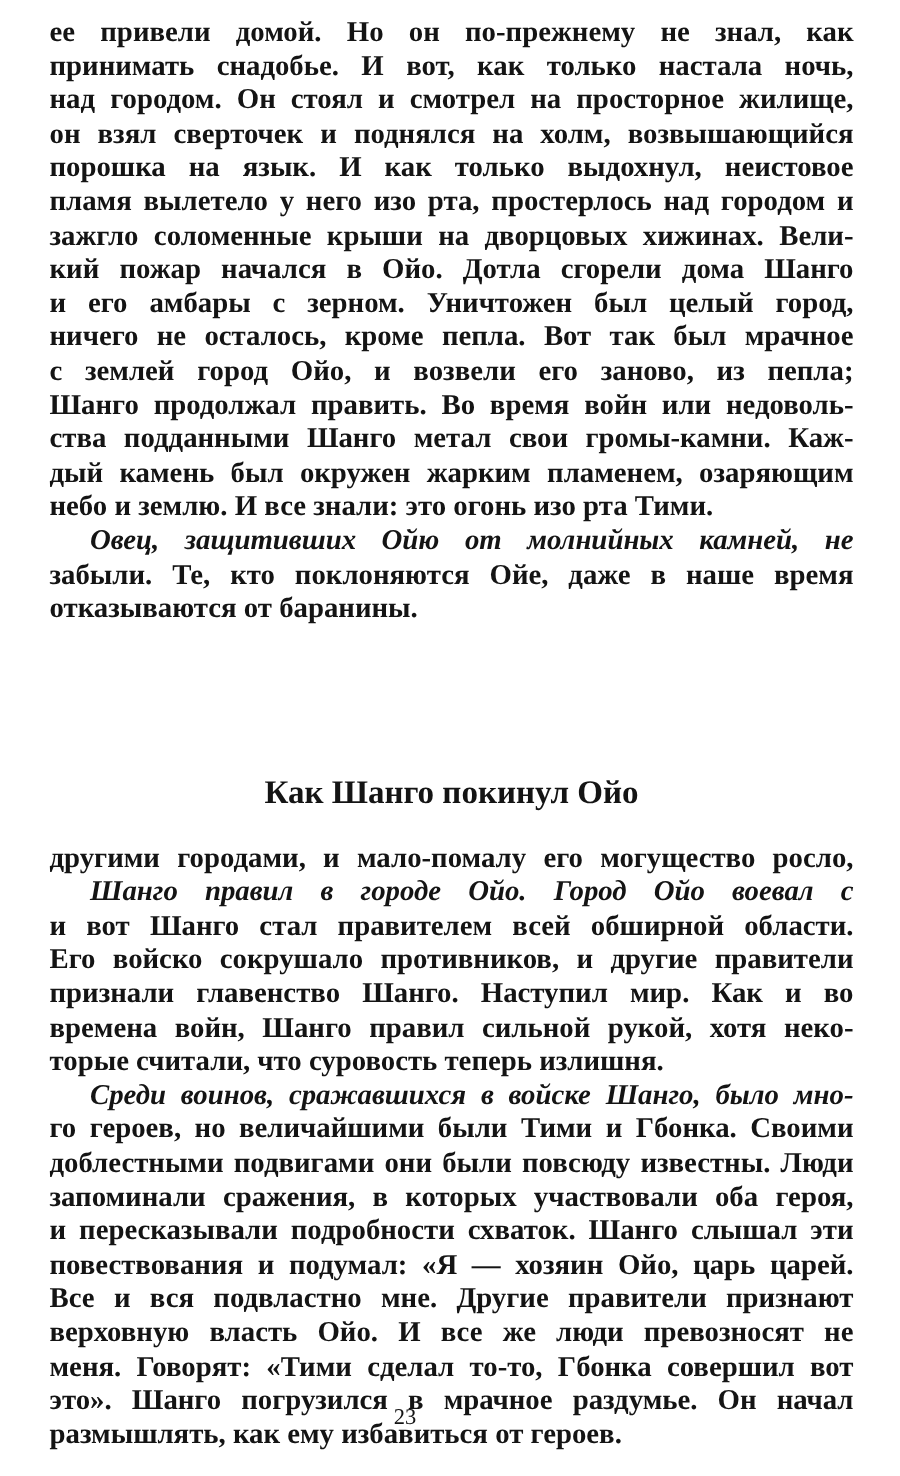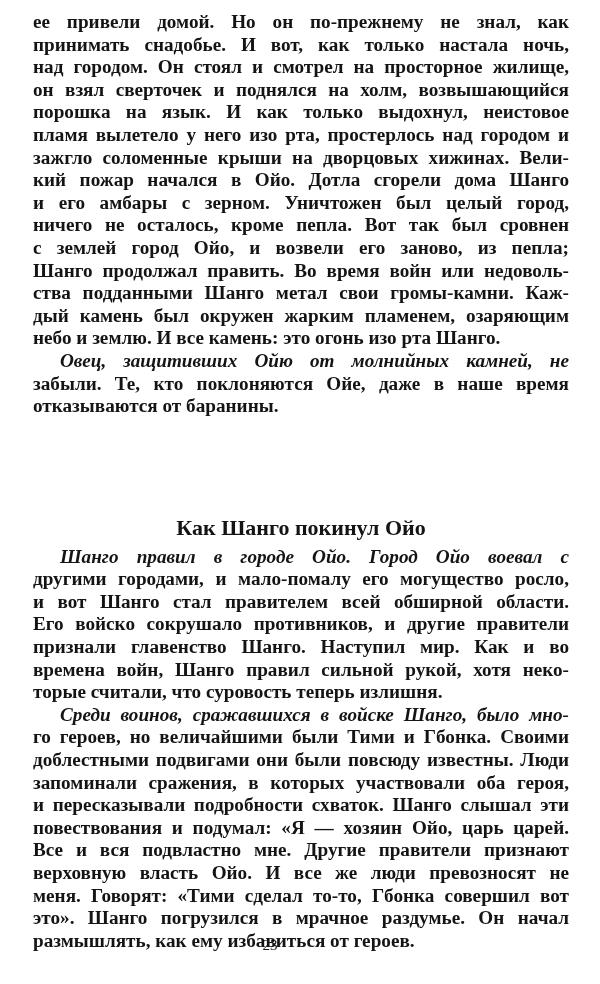--- a/index.html
+++ b/index.html
@@ -12,21 +12,21 @@
   }
   .line {
     display: block; white-space: nowrap; text-align: justify;
     text-align-last: justify; height: 22.6px; overflow: visible;
   }
   .line.last { text-align-last: left; }
   .indent { padding-left: 27px; font-style: italic; }
   .gap { height: 96px; }
   .title {
     text-align: center; font-size: 22px; font-weight: bold;
-    height: 28px; line-height: 28px; margin-bottom: 4px;
+    height: 28px; line-height: 28px; margin-bottom: 20px;
     font-family: "Liberation Serif", "DejaVu Serif", serif;
   }
   .pagenum {
     position: absolute; top: 937px; left: 0; width: 540px; text-align: center;
     font-family: "Liberation Serif", "DejaVu Serif", serif;
     font-size: 15px; color: #141414;
   }
 </style>
 </head>
 <body>
@@ -36,39 +36,39 @@
       <div>
         <span class="line">ее привели домой. Но он по-прежнему не знал, как</span>
         <span class="line">принимать снадобье. И вот, как только настала ночь,</span>
         <span class="line">над городом. Он стоял и смотрел на просторное жилище,</span>
         <span class="line">он взял сверточек и поднялся на холм, возвышающийся</span>
         <span class="line">порошка на язык. И как только выдохнул, неистовое</span>
         <span class="line">пламя вылетело у него изо рта, простерлось над городом и</span>
         <span class="line">зажгло соломенные крыши на дворцовых хижинах. Вели-</span>
         <span class="line">кий пожар начался в Ойо. Дотла сгорели дома Шанго</span>
         <span class="line">и его амбары с зерном. Уничтожен был целый город,</span>
-        <span class="line">ничего не осталось, кроме пепла. Вот так был сровнен</span>
+        <span class="line">ничего не осталось, кроме пепла. Вот так был мрачное</span>
         <span class="line">с землей город Ойо, и возвели его заново, из пепла;</span>
         <span class="line">Шанго продолжал править. Во время войн или недоволь-</span>
         <span class="line">ства подданными Шанго метал свои громы-камни. Каж-</span>
         <span class="line">дый камень был окружен жарким пламенем, озаряющим</span>
-        <span class="line last">небо и землю. И все камень: это огонь изо рта Шанго.</span>
+        <span class="line last">небо и землю. И все знали: это огонь изо рта Тими.</span>
       </div>
       <div>
         <span class="line indent">Овец, защитивших Ойю от молнийных камней, не</span>
         <span class="line">забыли. Те, кто поклоняются Ойе, даже в наше время</span>
         <span class="line last">отказываются от баранины.</span>
       </div>
     </div>
   <div class="gap"></div>
   <div class="title">Как Шанго покинул Ойо</div>
   <div id="sec2">
       <div>
+        <span class="line">другими городами, и мало-помалу его могущество росло,</span>
         <span class="line indent">Шанго правил в городе Ойо. Город Ойо воевал с</span>
-        <span class="line">другими городами, и мало-помалу его могущество росло,</span>
         <span class="line">и вот Шанго стал правителем всей обширной области.</span>
         <span class="line">Его войско сокрушало противников, и другие правители</span>
         <span class="line">признали главенство Шанго. Наступил мир. Как и во</span>
         <span class="line">времена войн, Шанго правил сильной рукой, хотя неко-</span>
         <span class="line last">торые считали, что суровость теперь излишня.</span>
       </div>
       <div>
         <span class="line indent">Среди воинов, сражавшихся в войске Шанго, было мно-</span>
         <span class="line">го героев, но величайшими были Тими и Гбонка. Своими</span>
         <span class="line">доблестными подвигами они были повсюду известны. Люди</span>

